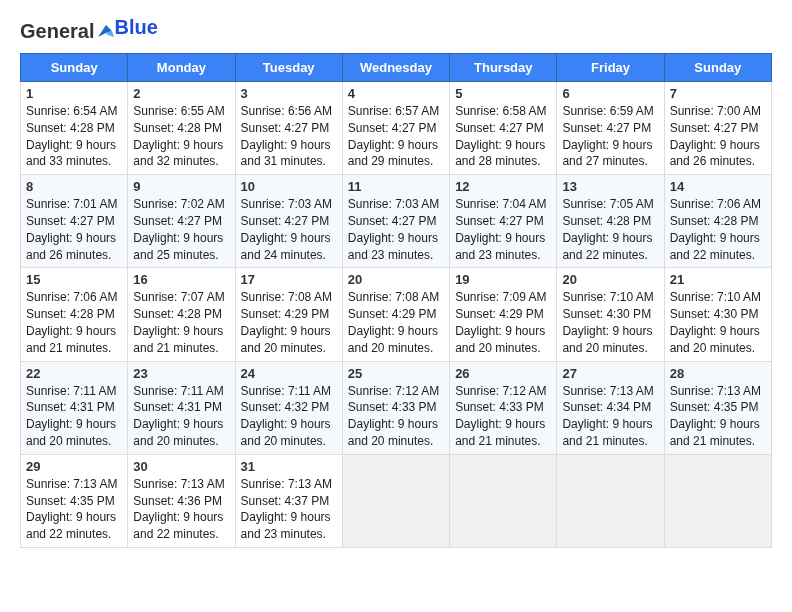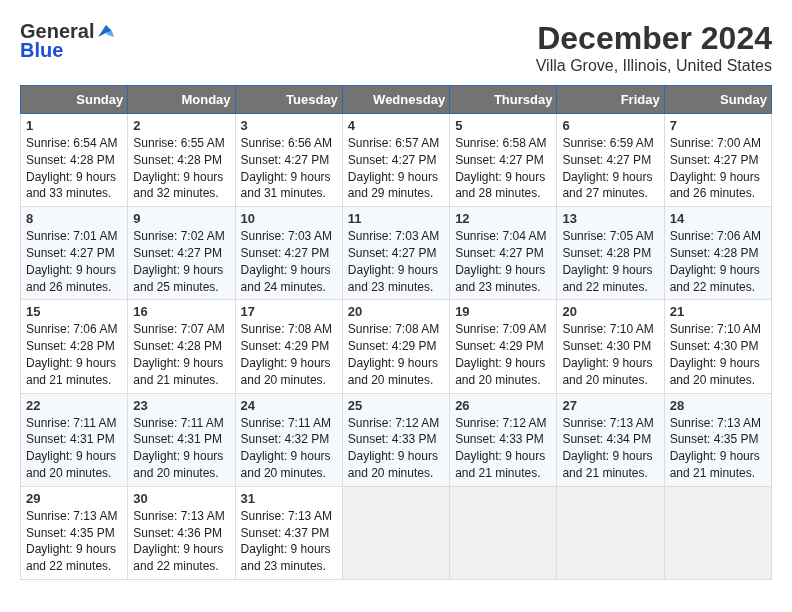--- a/index.html
+++ b/index.html
@@ -11,47 +11,47 @@
       padding: 20px;
     }
     .header-area {
       display: flex;
       justify-content: space-between;
       align-items: flex-start;
       margin-bottom: 10px;
     }
     .logo {
       display: flex;
-      flex-direction: column;
+      flex-direction: row;
       align-items: flex-start;
     }
     .title-area {
       text-align: right;
     }
     .month-title {
       font-size: 32px;
       font-weight: bold;
       color: #333;
     }
     .location-title {
       font-size: 16px;
       color: #333;
     }
     .calendar {
       width: 100%;
       border-collapse: collapse;
       border: 1px solid #ccc;
     }
     .calendar th {
-      background: #737373;
+      background: #3b82f6;
       color: #fff;
       font-size: 13px;
       font-weight: bold;
       padding: 6px 4px;
-      text-align: right;
+      text-align: center;
       border: 1px solid #2a6aac;
     }
     .calendar td {
       vertical-align: top;
       padding: 4px 5px;
       border: 1px solid #ddd;
       width: calc(100% / 7);
       min-height: 80px;
       font-size: 10px;
       color: #333;
@@ -85,24 +85,20 @@
   <div class="logo">
     <div style="display:flex; align-items:center;">
       <span style="font-size:20px; font-weight:bold; color:#333;">General</span>
       <svg width="18" height="18" viewBox="0 0 18 18" style="margin-left:2px;">
         <polygon points="2,14 10,2 16,8 10,10" fill="#1a6fc4"></polygon>
         <polygon points="10,10 16,8 18,14 12,12" fill="#5aaee8"></polygon>
       </svg>
     </div>
     <span style="font-size:20px; font-weight:bold; color:#1d4ed8; margin-top:-4px;">Blue</span>
   </div>
-  <div class="title-area">
-    <div class="month-title">December 2024</div>
-    <div class="location-title">Villa Grove, Illinois, United States</div>
-  </div>
 </div>
 
 <table class="calendar">
   <thead>
     <tr>
     <th>Sunday</th>
         <th>Monday</th>
         <th>Tuesday</th>
         <th>Wednesday</th>
         <th>Thursday</th>

